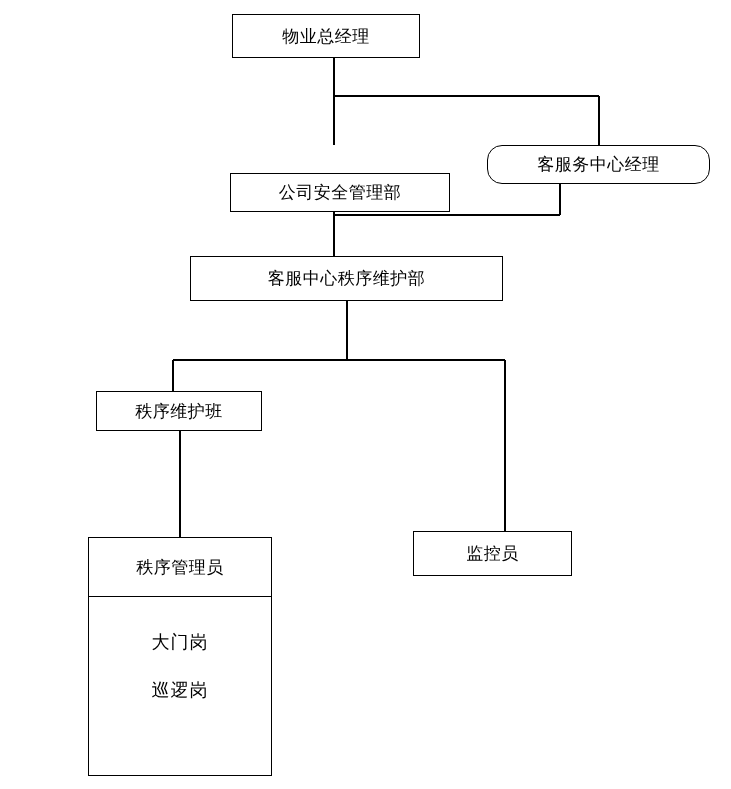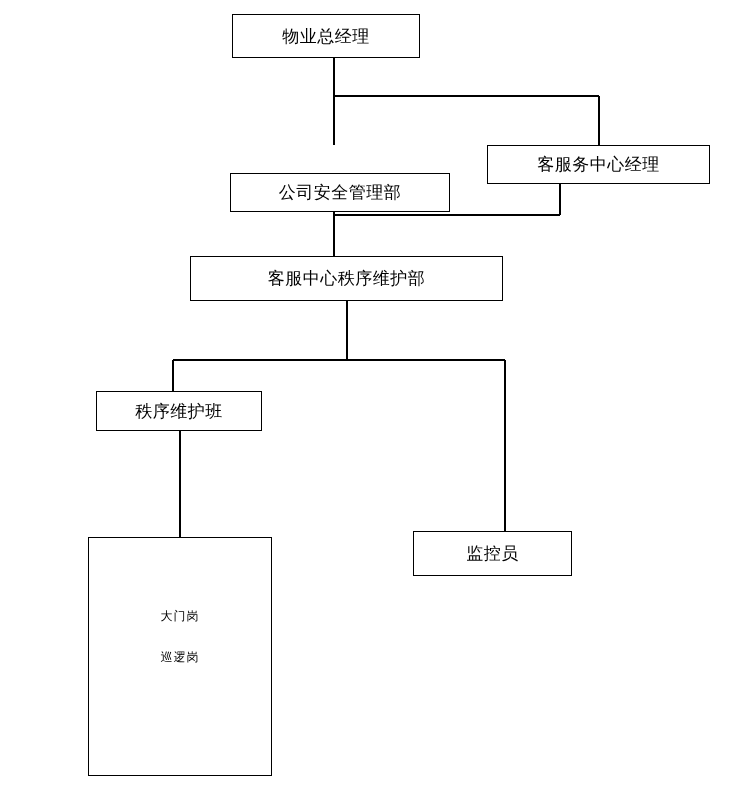--- a/index.html
+++ b/index.html
@@ -56,21 +56,21 @@
   }
   .node .label {
     display: block;
     font-size: 17px;
     letter-spacing: 0.5px;
   }
 
   
   #node-gm          { left: 232px; top: 14px;  width: 188px; height: 44px; }
   #node-safety      { left: 230px; top: 145px; width: 220px; height: 39px; margin-top: 28px; }
-  #node-cs-manager  { left: 487px; top: 145px; width: 223px; height: 39px; }
+  #node-cs-manager  { left: 487px; top: 145px; width: 223px; height: 39px; border-radius: 15px; }
   #node-order-dept  { left: 190px; top: 256px; width: 313px; height: 45px; }
   #node-order-team  { left: 96px;  top: 391px; width: 166px; height: 40px; }
   #node-monitor     { left: 413px; top: 531px; width: 159px; height: 45px; }
 
   
   #node-order-admin {
     position: absolute;
     box-sizing: border-box;
     left: 88px;
     top: 537px;
@@ -96,21 +96,21 @@
   #node-order-admin .admin-body {
     flex: 1;
     display: flex;
     flex-direction: column;
     align-items: center;
     justify-content: center;
     gap: 24px;
     padding-bottom: 40px;
   }
   #node-order-admin .admin-body .post-label {
-    font-size: 12px;
+    font-size: 18px;
     letter-spacing: 1px;
   }
 </style>
 </head>
 <body>
 
 <div id="chart-root">
 
   <svg id="connectors" viewBox="0 0 731 789" width="731" height="789" xmlns="http://www.w3.org/2000/svg">
 
@@ -159,19 +159,22 @@
 
   <div class="node" id="node-order-dept">
     <span class="label">客服中心秩序维护部</span>
   </div>
 
   <div class="node" id="node-monitor">
     <span class="label">监控员</span>
   </div>
 
   <div id="node-order-admin">
+    <div class="admin-header">
+      <span class="label">秩序管理员</span>
+    </div>
     <div class="admin-body">
       <span class="post-label">大门岗</span>
       <span class="post-label">巡逻岗</span>
     </div>
   </div>
 
 </div>
 
 </body></html>

